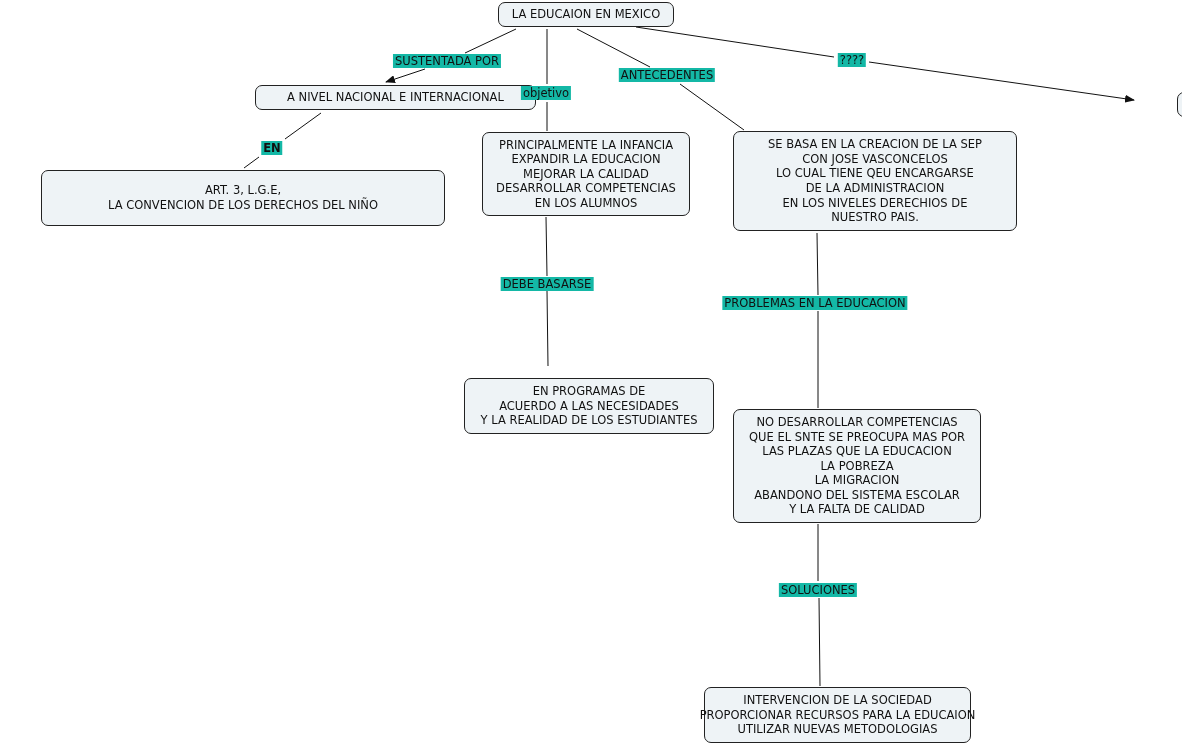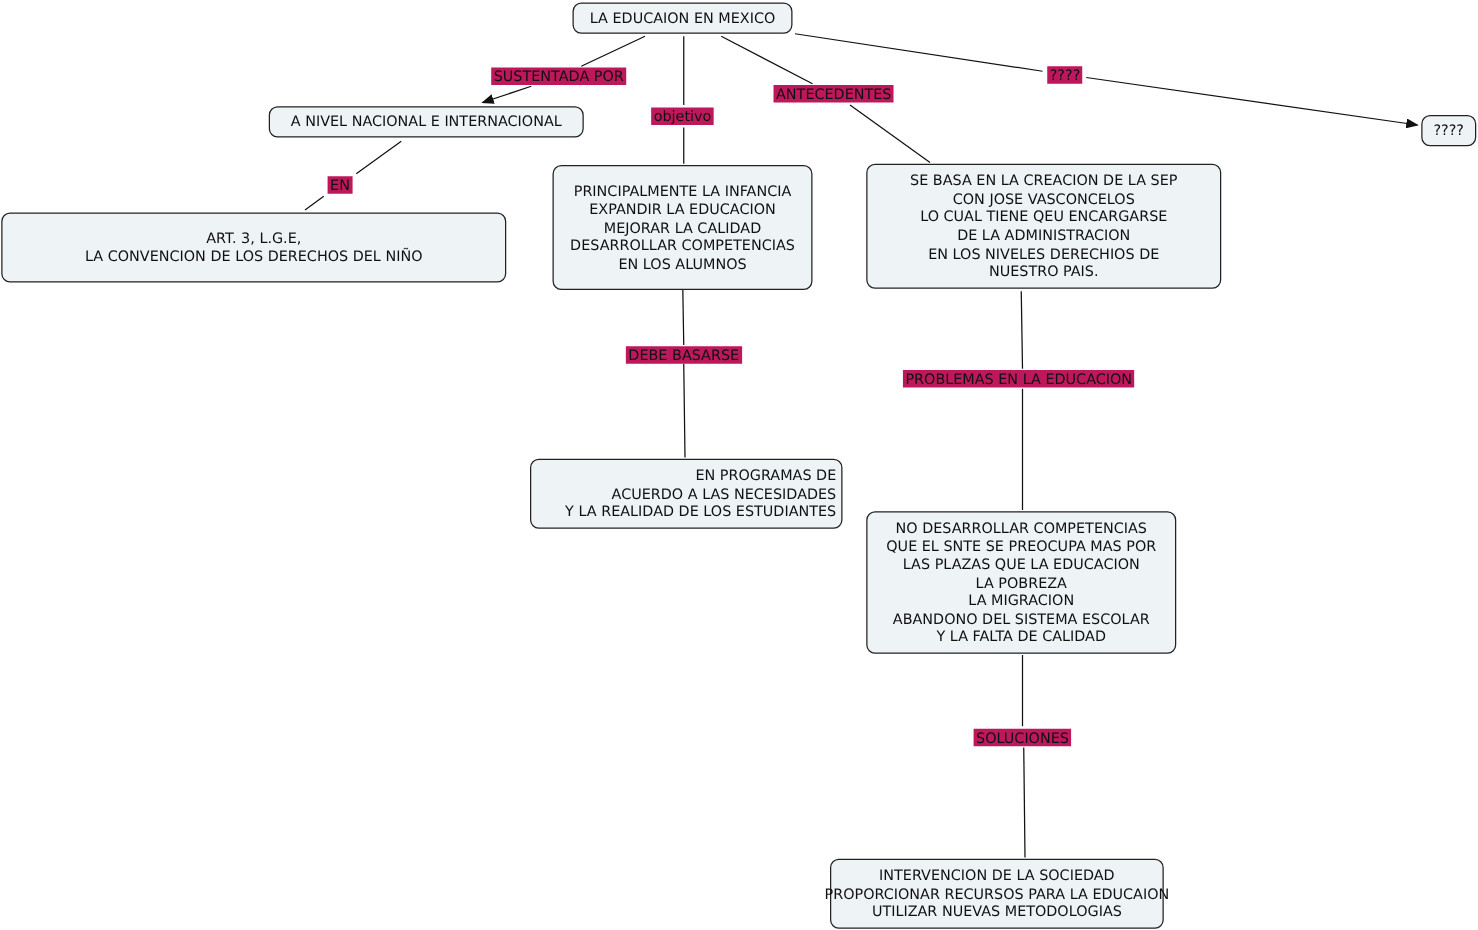--- a/index.html
+++ b/index.html
@@ -4,25 +4,25 @@
   <style>
     html, body { margin: 0; padding: 0; background: #ffffff; }
     body { width: 1182px; height: 744px; position: relative; overflow: hidden;
            font-family: "DejaVu Sans", "Liberation Sans", sans-serif; color: #111; }
     #links { position: absolute; left: 0; top: 0; }
     .node {
       position: absolute; box-sizing: border-box;
       background: #eef3f6; border: 1px solid #222; border-radius: 7px;
       font-size: 11.5px; line-height: 14.6px; text-align: center;
       display: flex; flex-direction: column; justify-content: center; align-items: center;
-      white-space: nowrap; padding: 0 4px;
+      white-space: nowrap; padding: 0 4px; margin-left: 40px;
     }
     .node .ln { display: block; }
     .lbl {
-      position: absolute; font-size: 11.5px; line-height: 14px; background: #be185d;
+      position: absolute; font-size: 11.5px; line-height: 14px; background: #14b8a6;
       white-space: nowrap; transform: translate(-50%, -50%); padding: 0 2px;
     }
   </style>
 </head>
 <body>
 
 <svg id="links" width="1182" height="744">
   <defs>
     <marker id="arrow" markerWidth="10" markerHeight="8" refX="9" refY="4" orient="auto" markerUnits="userSpaceOnUse">
       <path d="M0,0 L10,4 L0,8 Z" fill="#111"></path>
@@ -57,38 +57,38 @@
 </svg>
 
 <div class="node" style="left:458px;top:2px;width:176px;height:25px;">
   <span class="ln">LA EDUCAION EN MEXICO</span>
 </div>
 
 <div class="node" style="left:1137px;top:92px;width:44px;height:25px;">
   <span class="ln">????</span>
 </div>
 
-<div class="node" style="left:215px;top:85px;width:252px;height:25px;text-align:right;">
+<div class="node" style="left:215px;top:85px;width:281px;height:25px;text-align:right;">
   <span class="ln">A NIVEL NACIONAL E INTERNACIONAL</span>
 </div>
 
 <div class="node" style="left:1px;top:170px;width:404px;height:56px;">
   <span class="ln">ART. 3, L.G.E,</span>
   <span class="ln">LA CONVENCION DE LOS DERECHOS DEL NIÑO</span>
 </div>
 
-<div class="node" style="left:442px;top:132px;width:208px;height:100px;">
+<div class="node" style="left:442px;top:132px;width:208px;height:84px;">
   <span class="ln">PRINCIPALMENTE LA INFANCIA</span>
   <span class="ln">EXPANDIR LA EDUCACION</span>
   <span class="ln">MEJORAR LA CALIDAD</span>
   <span class="ln">DESARROLLAR COMPETENCIAS</span>
   <span class="ln">EN LOS ALUMNOS</span>
 </div>
 
-<div class="node" style="left:424px;top:367px;width:250px;height:56px;align-items:flex-end;">
+<div class="node" style="left:424px;top:378px;width:250px;height:56px;">
   <span class="ln">EN PROGRAMAS DE</span>
   <span class="ln">ACUERDO A LAS NECESIDADES</span>
   <span class="ln">Y LA REALIDAD DE LOS ESTUDIANTES</span>
 </div>
 
 <div class="node" style="left:693px;top:131px;width:284px;height:100px;">
   <span class="ln">SE BASA EN LA CREACION DE LA SEP</span>
   <span class="ln">CON JOSE VASCONCELOS</span>
   <span class="ln">LO CUAL TIENE QEU ENCARGARSE</span>
   <span class="ln">DE LA ADMINISTRACION</span>
@@ -106,19 +106,19 @@
   <span class="ln">Y LA FALTA DE CALIDAD</span>
 </div>
 
 <div class="node" style="left:664px;top:687px;width:267px;height:56px;">
   <span class="ln">INTERVENCION DE LA SOCIEDAD</span>
   <span class="ln">PROPORCIONAR RECURSOS PARA LA EDUCAION</span>
   <span class="ln">UTILIZAR NUEVAS METODOLOGIAS</span>
 </div>
 
 <span class="lbl" style="left:447px;top:61px;">SUSTENTADA POR</span>
-<span class="lbl" style="left:272px;top:148px;">EN</span>
+<span class="lbl" style="left:272px;top:148px;font-weight:bold;">EN</span>
 <span class="lbl" style="left:546px;top:93px;">objetivo</span>
 <span class="lbl" style="left:547px;top:284px;">DEBE BASARSE</span>
 <span class="lbl" style="left:667px;top:75px;">ANTECEDENTES</span>
 <span class="lbl" style="left:815px;top:303px;">PROBLEMAS EN LA EDUCACION</span>
 <span class="lbl" style="left:818px;top:590px;">SOLUCIONES</span>
 <span class="lbl" style="left:852px;top:60px;">????</span>
 
 </body></html>

